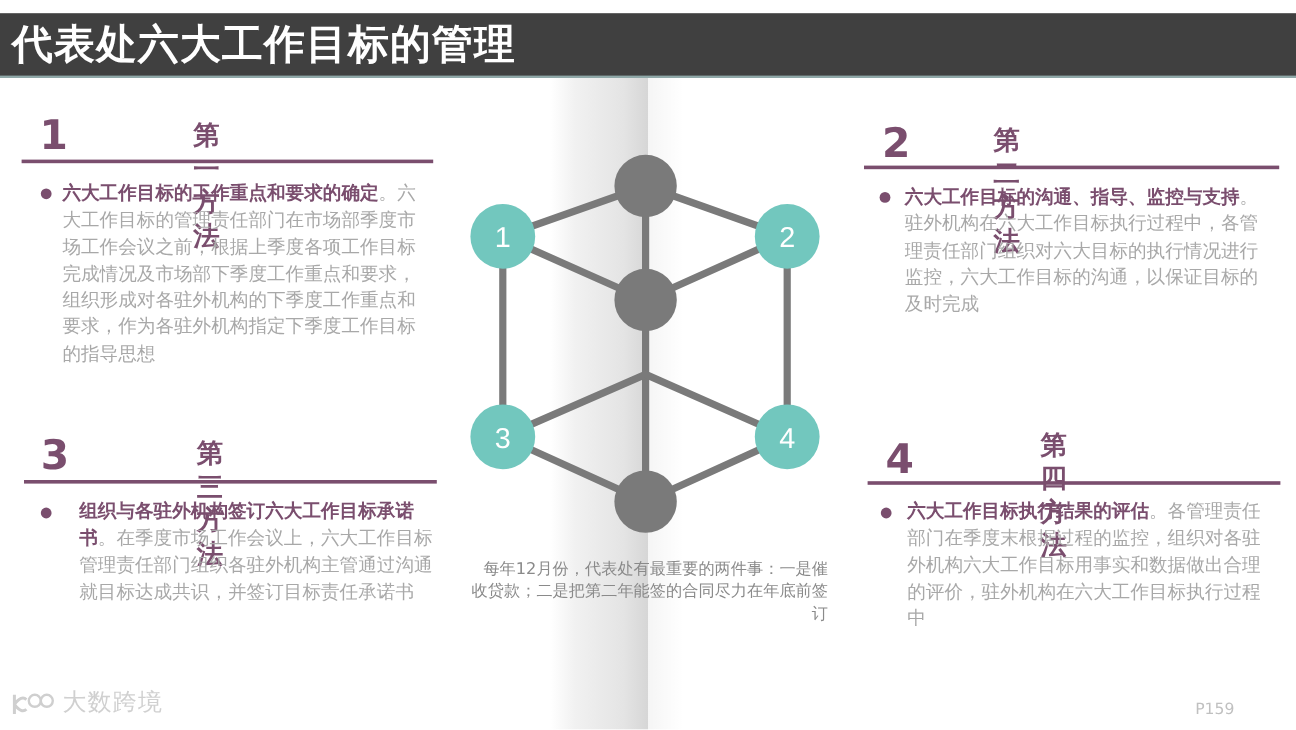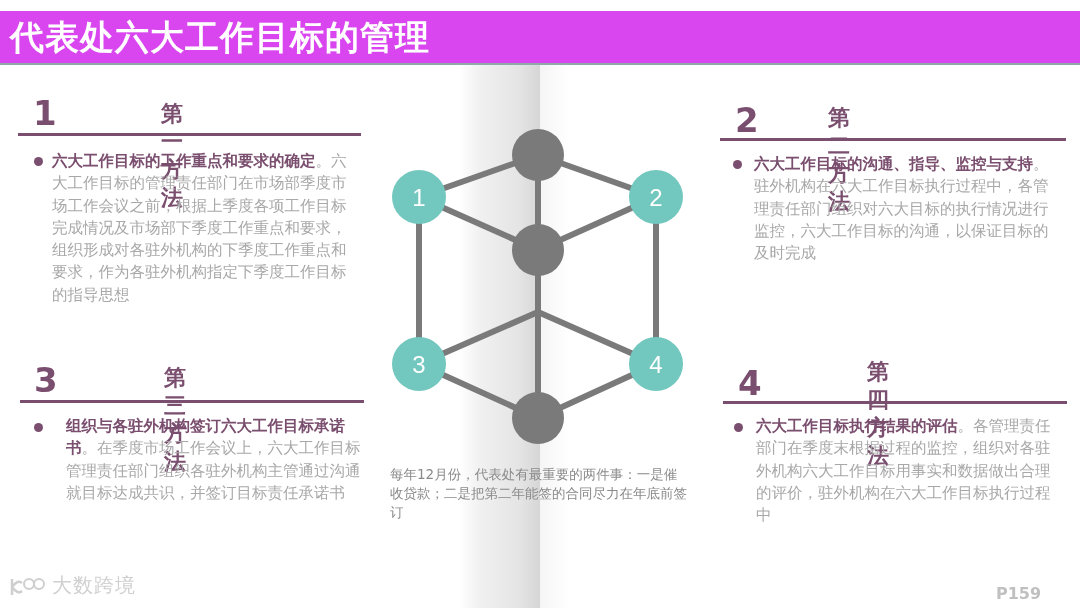--- a/index.html
+++ b/index.html
@@ -1,34 +1,34 @@
 <!DOCTYPE html>
 <html><head>
 <meta charset="utf-8">
 <style>
   html,body{margin:0;padding:0;}
   body{width:1080px;height:608px;position:relative;overflow:hidden;background:#ffffff;font-family:"DejaVu Sans","Liberation Sans",sans-serif;}
   .spine{position:absolute;left:459px;top:63px;width:81px;height:545px;
     background:linear-gradient(to right,#ffffff 0%,#f1f1f1 25%,#e4e4e4 75%,#d6d6d6 100%);}
   .spine-shadow{position:absolute;left:540px;top:63px;width:30px;height:545px;
     background:linear-gradient(to right,rgba(0,0,0,0.04),rgba(0,0,0,0));}
-  .header{position:absolute;left:0;top:11px;width:1080px;height:52px;background:#d946ef;border-bottom:2px solid #8fa8a8;}
+  .header{position:absolute;left:0;top:11px;width:1080px;height:52px;background:#404040;border-bottom:2px solid #8fa8a8;}
   .header-title{position:absolute;left:10px;top:4px;font-size:34px;font-weight:bold;color:#ffffff;letter-spacing:1px;line-height:44px;}
   .method{position:absolute;}
   .method .num{position:absolute;font-size:34px;font-weight:bold;color:#7a4e6e;line-height:40px;}
   .method .mtitle{position:absolute;font-size:22px;font-weight:bold;color:#7a4e6e;line-height:28px;}
   .method .rule{position:absolute;height:3px;background:#7a4e6e;}
   .method .bullet{position:absolute;width:9px;height:9px;border-radius:50%;background:#7a4e6e;}
   .method .body{position:absolute;font-size:15.5px;line-height:22.3px;color:#a8a8a8;}
   .method .body b{color:#7a4e6e;font-weight:bold;}
   .diagram{position:absolute;left:380px;top:120px;width:320px;height:340px;}
-  .center-note{position:absolute;left:390px;top:465px;width:300px;text-align:left;font-size:13.5px;line-height:19px;color:#8a8a8a;}
+  .center-note{position:absolute;left:390px;top:465px;width:300px;text-align:right;font-size:13.5px;line-height:19px;color:#8a8a8a;}
   .logo{position:absolute;left:8px;top:572px;display:flex;align-items:flex-end;gap:6px;color:#c9c9c9;}
   .logo-text{font-size:20px;color:#d0d0d0;letter-spacing:1px;}
-  .page-num{position:absolute;left:996px;top:584px;font-size:16px;color:#c0c0c0;font-weight:bold;}
+  .page-num{position:absolute;left:996px;top:584px;font-size:13px;color:#c0c0c0;}
 </style>
 </head>
 <body>
 
 <div class="spine"></div>
 <div class="spine-shadow"></div>
 
 <div class="header">
   <div class="header-title">代表处六大工作目标的管理</div>
 </div>

